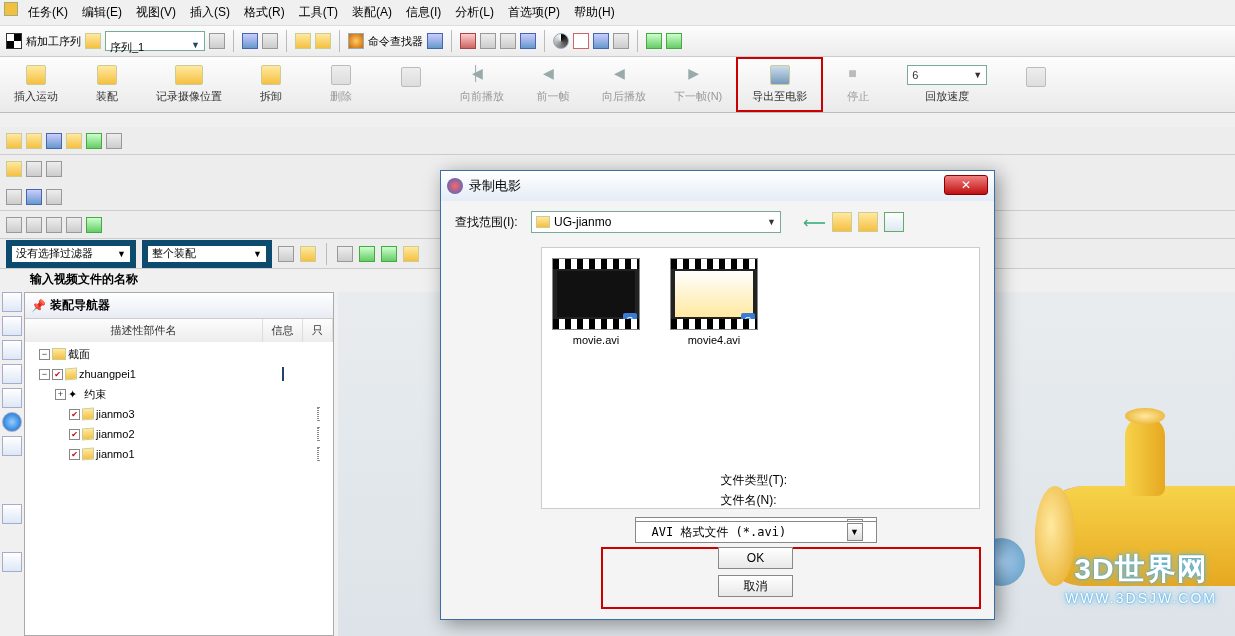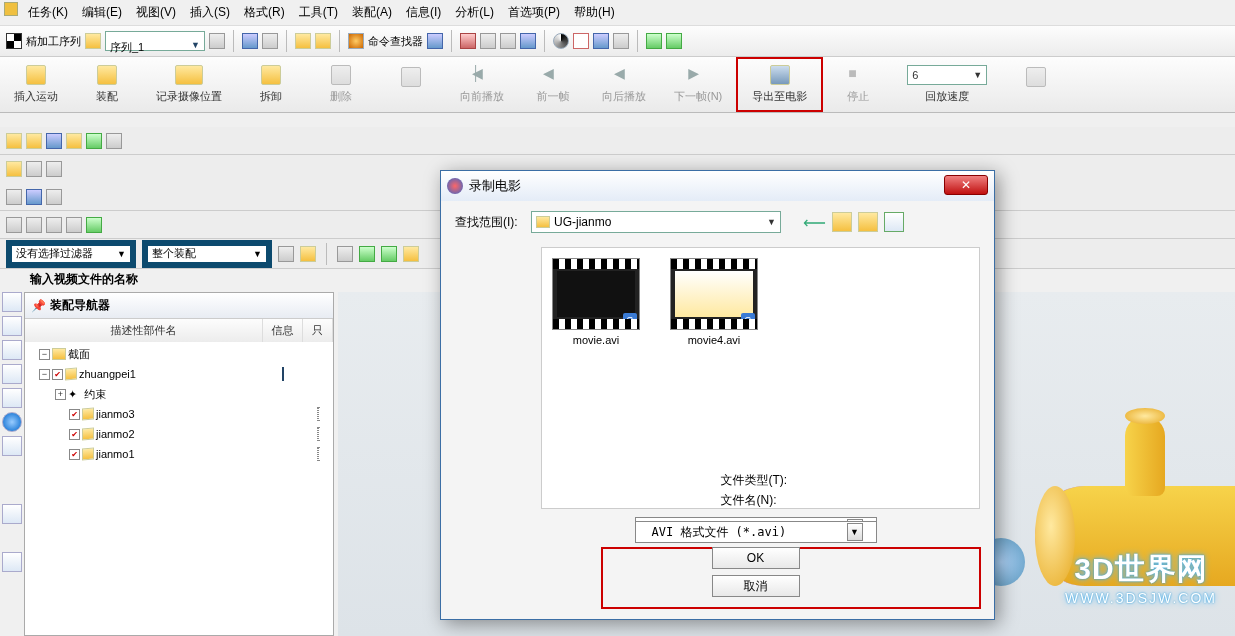--- a/index.html
+++ b/index.html
@@ -112,21 +112,21 @@
 .thumb .badge{position:absolute;right:2px;bottom:2px;width:14px;height:14px;background:#3a7bd5;color:#fff;font-size:9px;line-height:14px;text-align:center;border-radius:2px;}
 
 .redbox{position:absolute;left:160px;bottom:10px;width:380px;height:62px;border:2px solid #c00;}
 .frow{position:absolute;display:flex;align-items:center;gap:8px;font-size:12px;flex-direction:column;}
 .frow.r1{left:90px;bottom:50px;right:14px;}
 .frow.r2{left:90px;bottom:22px;right:14px;gap:32px;}
 .frow label{width:70px;text-align:left;}
 .fdd{width:242px;height:22px;border:1px solid #888;background:#fff;display:flex;align-items:center;padding:0 16px;font-size:12px;justify-content:space-between;}
 .fdd .sel{background:#1e5bb8;color:#fff;padding:0 3px;font-family:monospace;}
 .fdd .arrow{width:16px;height:18px;border:1px solid #888;background:linear-gradient(#fff,#ddd);text-align:center;line-height:16px;font-size:9px;margin-right:-3px;}
-.dbtn{width:88px;height:22px;border:1px solid #888;background:linear-gradient(#fff,#e8e8e8);text-align:center;line-height:20px;font-size:12px;}
+.dbtn{width:75px;height:22px;border:1px solid #888;background:linear-gradient(#fff,#e8e8e8);text-align:center;line-height:20px;font-size:12px;}
 </style>
 </head>
 <body>
 
 <div class="menubar">
   <span class="icon"></span>
   <span class="menuitem">任务(K)</span>
   <span class="menuitem">编辑(E)</span>
   <span class="menuitem">视图(V)</span>
   <span class="menuitem">插入(S)</span>

